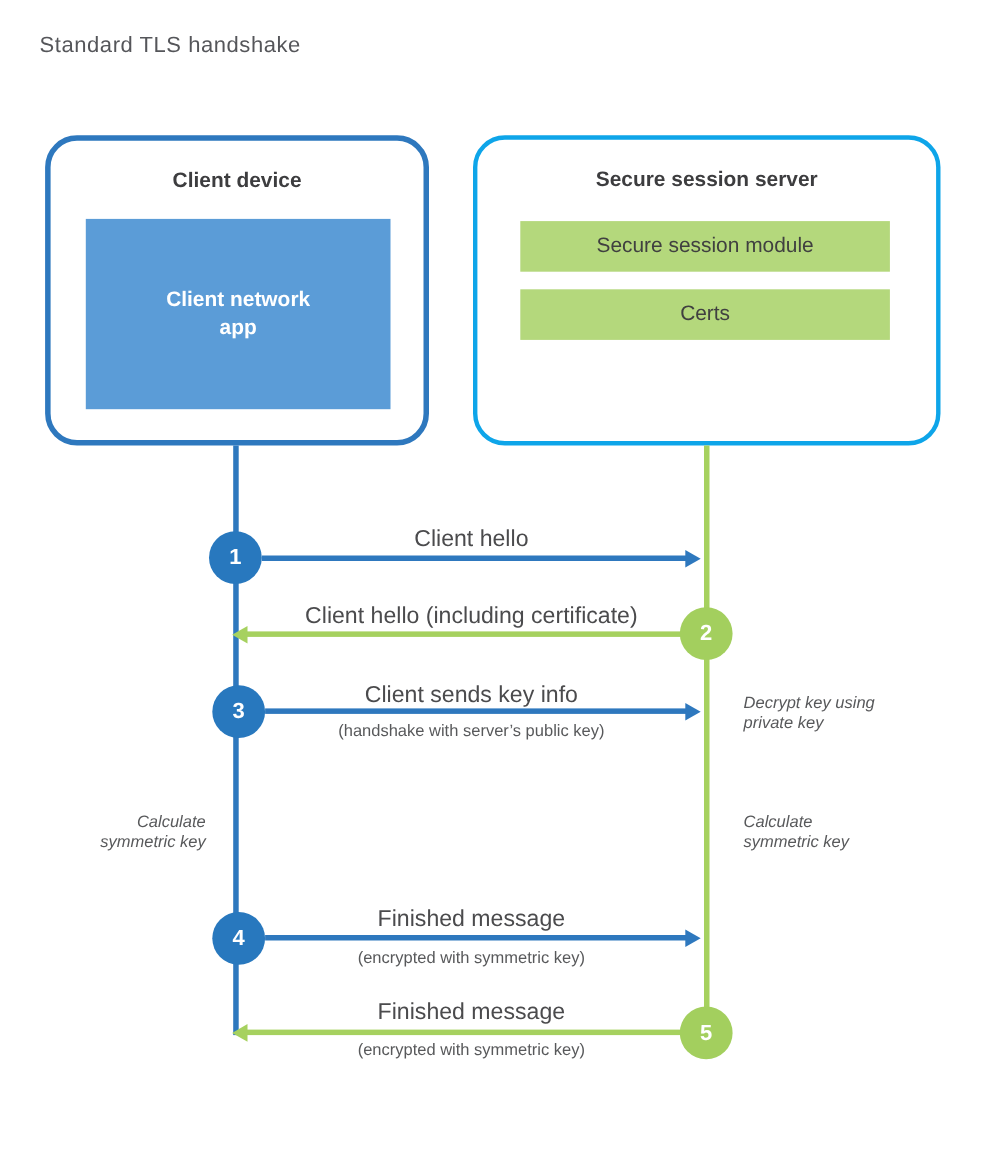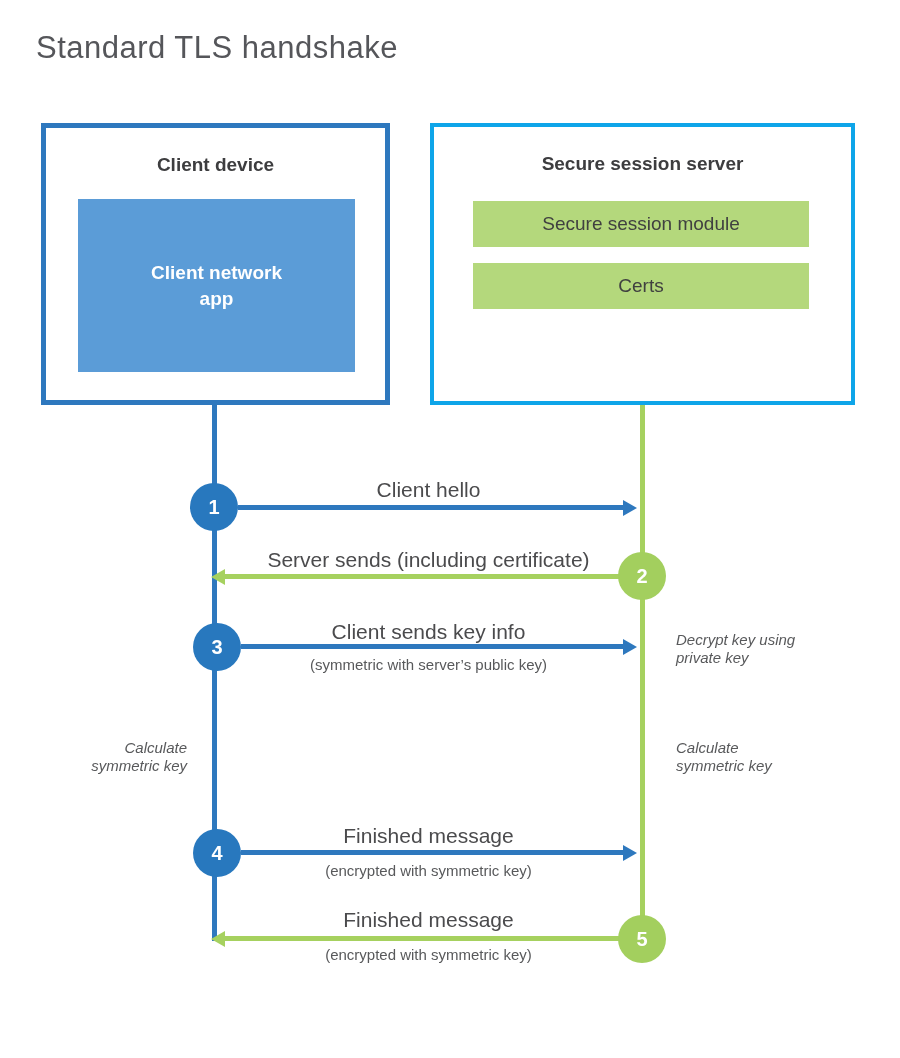--- a/index.html
+++ b/index.html
@@ -1,25 +1,25 @@
 <!DOCTYPE html>
 <html><head>
 <meta charset="utf-8">
 <style>
   html,body{margin:0;padding:0;background:#ffffff;}
   body{font-family:"Liberation Sans","DejaVu Sans",sans-serif;}
   .canvas{position:relative;width:900px;height:1058px;background:#ffffff;overflow:hidden;}
 
   .diagram-title{
     position:absolute;left:36px;top:30px;
-    font-size:31px;font-weight:300;color:#55565a;letter-spacing:0.5px;
+    font-size:20px;font-weight:300;color:#55565a;letter-spacing:0.5px;
   }
 
   
-  .actor-box{position:absolute;top:123px;height:282px;background:#ffffff;box-sizing:border-box;}
+  .actor-box{position:absolute;top:123px;height:282px;background:#ffffff;box-sizing:border-box;border-radius:29px;}
   .client-box{left:41px;width:349px;border:5px solid #2e78be;}
   .server-box{left:430px;width:425px;border:4px solid #0ea5e9;}
   .actor-title{
     position:absolute;left:0;top:26px;width:100%;text-align:center;
     font-size:19px;font-weight:700;color:#3d3d3f;
   }
   .client-app{
     position:absolute;left:32px;top:71px;width:277px;height:173px;background:#5b9cd7;
     display:flex;align-items:center;justify-content:center;text-align:center;
     color:#ffffff;font-size:19px;line-height:1.35;
@@ -108,35 +108,35 @@
 
   <div class="msg-label" style="top:478px">Client hello</div>
   <div class="arrow arrow-right" style="left:238px;top:505px;width:386px;">
     <div class="line"></div>
     <div class="head"></div>
   </div>
   <div class="step-circle circle-blue" style="left:190px;top:483px;">
     <span>1</span>
   </div>
 
-  <div class="msg-label" style="top:548px">Server sends (including certificate)</div>
+  <div class="msg-label" style="top:548px">Client hello (including certificate)</div>
   <div class="arrow arrow-left" style="left:224px;top:574px;width:396px;">
     <div class="line"></div>
     <div class="head"></div>
   </div>
   <div class="step-circle circle-green" style="left:618px;top:552px;">
     <span>2</span>
   </div>
 
   <div class="msg-label" style="top:620px">Client sends key info</div>
   <div class="arrow arrow-right" style="left:241px;top:644px;width:383px;">
     <div class="line"></div>
     <div class="head"></div>
   </div>
-  <div class="msg-sublabel" style="top:656px">(symmetric with server’s public key)</div>
+  <div class="msg-sublabel" style="top:656px">(handshake with server’s public key)</div>
   <div class="step-circle circle-blue" style="left:193px;top:623px;">
     <span>3</span>
   </div>
   <div class="side-note note-decrypt">Decrypt key using private key</div>
 
   <div class="side-note note-calc-left">Calculate symmetric key</div>
   <div class="side-note note-calc-right">Calculate symmetric key</div>
 
   <div class="msg-label" style="top:824px">Finished message</div>
   <div class="arrow arrow-right" style="left:241px;top:850px;width:383px;">

